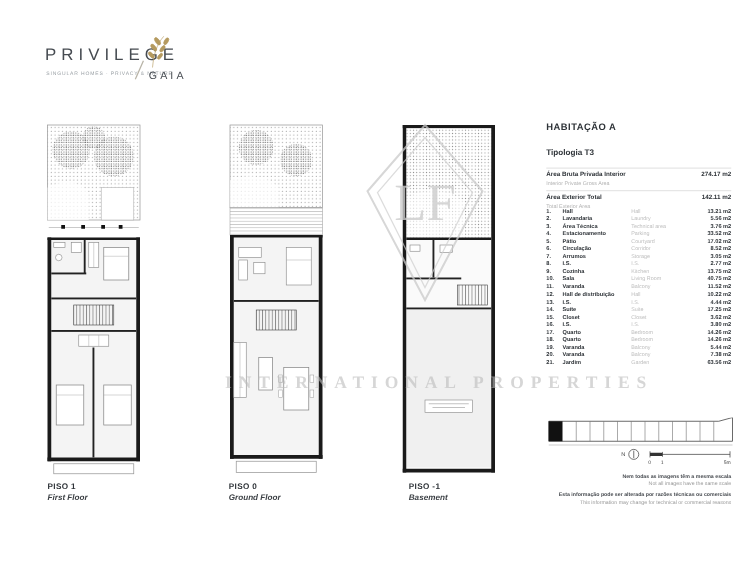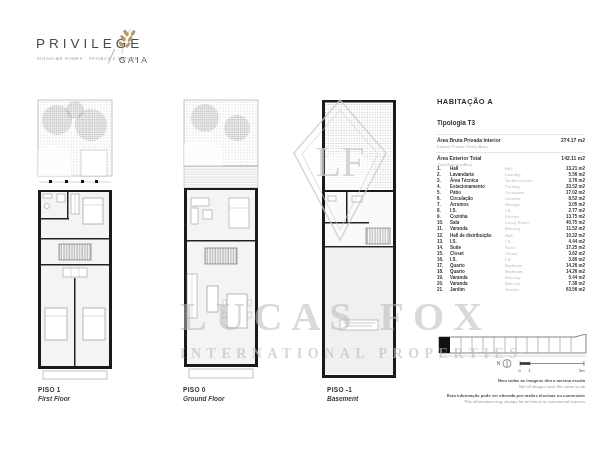--- a/index.html
+++ b/index.html
@@ -443,17 +443,16 @@
     <div class="floor-label">PISO -1</div>
     <div class="floor-sub">Basement</div>
   </div>
 
   <svg class="abs" id="wm-diamond" width="100" height="145" viewBox="0 0 100 145">
     <polygon points="50,2 96,55 50,142 4,55" fill="none" stroke="#c9c9c9" stroke-width="1.6" opacity="0.75"></polygon>
     <polygon points="50,12 88,56 50,132 12,56" fill="none" stroke="#cdcdcd" stroke-width="1" opacity="0.7"></polygon>
     <text x="50" y="78" text-anchor="middle" font-family="Liberation Serif,serif" font-size="42" fill="#cccccc" opacity="0.8">LF</text>
   </svg>
   <div class="abs" id="wm-text">
-    <div id="wm-title">LUCAS FOX</div>
     <div id="wm-sub">INTERNATIONAL PROPERTIES</div>
   </div>
 
 </div>
 
 </body></html>

